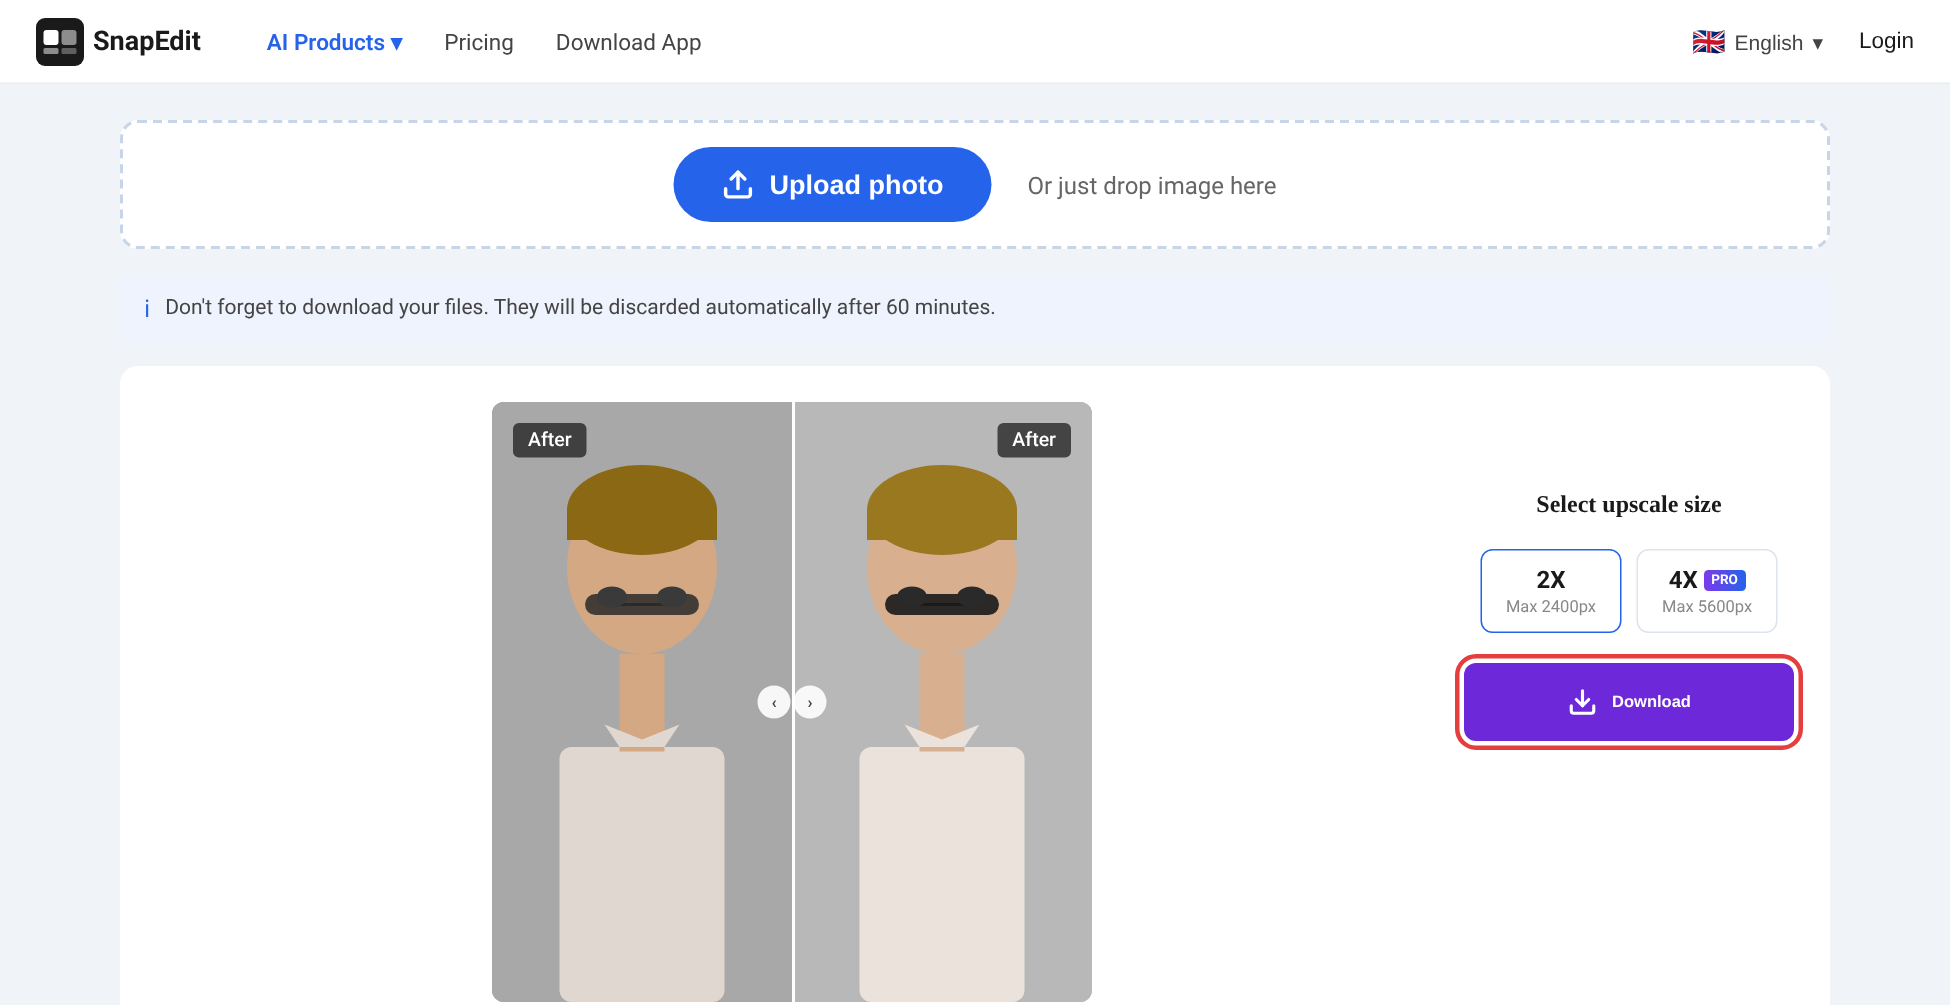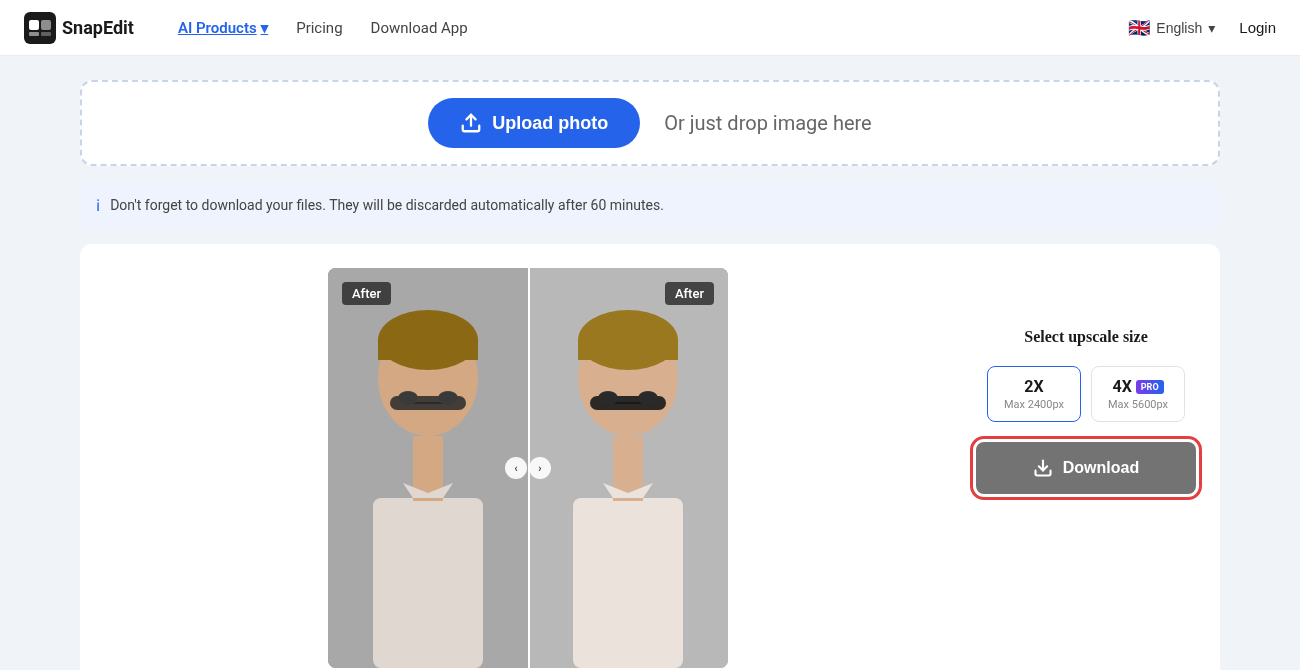--- a/index.html
+++ b/index.html
@@ -49,21 +49,20 @@
       text-decoration: none;
       border-radius: 6px;
       cursor: pointer;
       display: flex;
       align-items: center;
       gap: 4px;
     }
     .nav-link.active {
       color: #2563eb;
       font-weight: 600;
-      text-decoration: underline;
     }
     .navbar-right {
       display: flex;
       align-items: center;
       gap: 16px;
     }
     .lang-btn {
       display: flex;
       align-items: center;
       gap: 6px;
@@ -110,21 +109,21 @@
       border-radius: 50px;
       padding: 14px 32px;
       font-size: 18px;
       font-weight: 600;
       cursor: pointer;
       display: flex;
       align-items: center;
       gap: 10px;
     }
     .drop-text {
-      font-size: 20px;
+      font-size: 16px;
       color: #666;
     }
 
     
     .info-bar {
       background: #eef3fd;
       border-radius: 8px;
       padding: 12px 16px;
       margin: 16px 0;
       display: flex;
@@ -262,26 +261,26 @@
       text-transform: uppercase;
     }
     .upscale-maxpx {
       font-size: 11px;
       color: #888;
       margin-top: 2px;
     }
 
     
     .download-btn {
-      background: #737373;
+      background: #6d28d9;
       color: #fff;
       border: none;
       border-radius: 8px;
       padding: 16px 0;
-      font-size: 16px;
+      font-size: 11px;
       font-weight: 600;
       cursor: pointer;
       width: 100%;
       display: flex;
       align-items: center;
       justify-content: center;
       gap: 10px;
       outline: 3px solid #e53e3e;
       outline-offset: 3px;
     }

